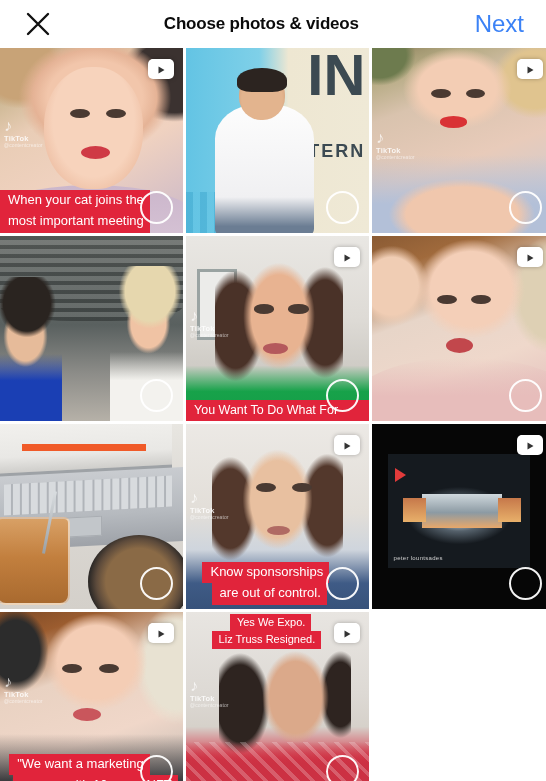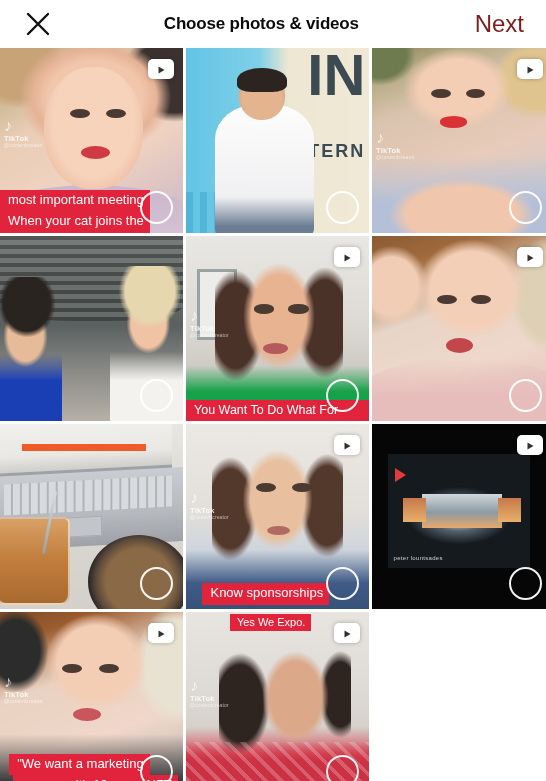--- a/index.html
+++ b/index.html
@@ -30,21 +30,21 @@
     flex: 1;
     text-align: center;
     font-size: 17px;
     font-weight: bold;
     color: #0b0b0b;
     letter-spacing: -0.2px;
     margin-left: -14px;
   }
   .next-btn {
     font-size: 24px;
-    color: #7f1d1d;
+    color: #3b82f6;
     margin-right: 22px;
     cursor: pointer;
   }
 
   
   .grid {
     width: 546px;
     display: grid;
     grid-template-columns: 183px 183px 180px;
     grid-auto-rows: 185px;
@@ -380,22 +380,22 @@
       <div class="eye" style="left:38%;top:33%"></div>
       <div class="eye" style="left:58%;top:33%"></div>
       <div class="lips" style="left:44%;top:53%;width:16%;height:7%"></div>
     </div>
     <div class="tt-wm" style="top:70px">
       <div class="tt-note">♪</div>
       <div class="tt-name">TikTok</div>
       <div class="tt-user">@contentcreator</div>
     </div>
     <div class="cap-wrap" style="bottom:0">
+      <div class="cap">When your cat joins the</div>
       <div class="cap">most important meeting</div>
-      <div class="cap">When your cat joins the</div>
     </div>
     <span class="reel-icon">
       <svg viewBox="0 0 30 30">
           <rect x="2" y="5" width="26" height="20" rx="5" fill="#fff"></rect>
           <path d="M4 9h6l-2-4H6z M12 9h6l-2-4h-2z M20 9h6l-2-4h-2z" fill="#fff"></path>
           <path d="M12.5 12.5v7l6-3.5z" fill="#333"></path>
         </svg>
     </span>
     <div class="select-circle"></div>
   </div>
@@ -502,20 +502,21 @@
       <div class="eye" style="left:58%;top:32%;z-index:4"></div>
       <div class="lips" style="left:44%;top:55%;width:13%;height:5%;background:#b06a63;z-index:4"></div>
     </div>
     <div class="tt-wm" style="top:66px">
       <div class="tt-note">♪</div>
       <div class="tt-name">TikTok</div>
       <div class="tt-user">@contentcreator</div>
     </div>
     <div class="cap-wrap" style="bottom:4px">
       <div class="cap" style="margin-left:9%">Know sponsorships</div>
+      <div class="cap" style="margin-left:14%">are out of control.</div>
     </div>
     <span class="reel-icon">
       <svg viewBox="0 0 30 30">
           <rect x="2" y="5" width="26" height="20" rx="5" fill="#fff"></rect>
           <path d="M4 9h6l-2-4H6z M12 9h6l-2-4h-2z M20 9h6l-2-4h-2z" fill="#fff"></path>
           <path d="M12.5 12.5v7l6-3.5z" fill="#333"></path>
         </svg>
     </span>
     <div class="select-circle"></div>
   </div>
@@ -566,20 +567,21 @@
 
   <div class="cell">
     <div class="art a-r4c3"></div>
     <div class="tt-wm" style="top:66px">
       <div class="tt-note">♪</div>
       <div class="tt-name">TikTok</div>
       <div class="tt-user">@contentcreator</div>
     </div>
     <div class="cap-wrap" style="top:2px">
       <div class="cap small" style="margin-left:24%">Yes We Expo.</div>
+      <div class="cap small" style="margin-left:14%">Liz Truss Resigned.</div>
     </div>
     <span class="reel-icon">
       <svg viewBox="0 0 30 30">
           <rect x="2" y="5" width="26" height="20" rx="5" fill="#fff"></rect>
           <path d="M4 9h6l-2-4H6z M12 9h6l-2-4h-2z M20 9h6l-2-4h-2z" fill="#fff"></path>
           <path d="M12.5 12.5v7l6-3.5z" fill="#333"></path>
         </svg>
     </span>
     <div class="select-circle"></div>
   </div>

